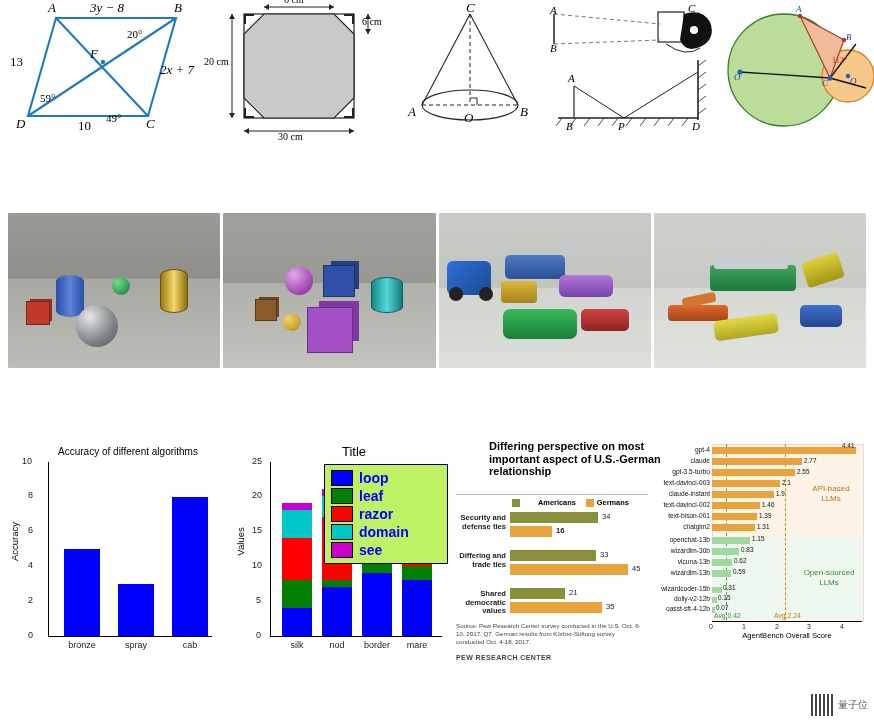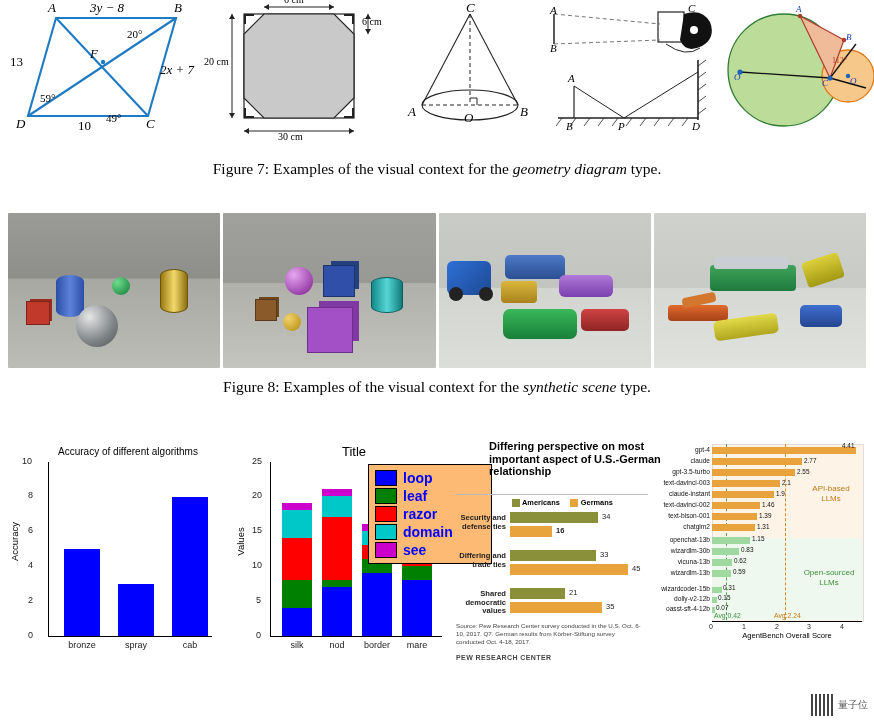--- a/index.html
+++ b/index.html
@@ -39,21 +39,21 @@
   .obj{position:absolute;}
 
   
   .fig9{position:absolute;left:8px;top:440px;width:858px;height:230px;}
   .f9cell{position:absolute;top:0;height:228px;}
 
   .axis-line{position:absolute;background:#000;}
   .tickl{position:absolute;font-size:9px;font-family:"Liberation Sans",sans-serif;color:#222;}
   .bar{position:absolute;}
 
-  .legendbox{position:absolute;border:1.5px solid #000;background:#fdba74;margin-left:44px;}
+  .legendbox{position:absolute;border:1.5px solid #000;background:#bef264;}
   .legrow{display:flex;align-items:center;gap:6px;margin:2px 4px;}
   .legsw{width:20px;height:14px;border:1px solid #000;}
   .legtx{font-size:14px;font-family:"Liberation Sans",sans-serif;color:#00f;font-weight:bold;}
 
   .pew-title{font-family:"Liberation Sans",sans-serif;font-weight:bold;font-size:11px;line-height:1.15;}
   .pew-sub{font-family:"Liberation Serif",serif;font-style:italic;font-size:8.5px;line-height:1.2;color:#333;}
   .pew-src{font-family:"Liberation Sans",sans-serif;font-size:6.2px;color:#444;line-height:1.25;}
   .pew-foot{font-family:"Liberation Sans",sans-serif;font-size:7px;font-weight:bold;color:#444;letter-spacing:.4px;}
   .pew-cat{font-family:"Liberation Sans",sans-serif;font-weight:bold;font-size:7.6px;color:#222;line-height:1.15;text-align:right;}
   .pew-val{font-family:"Liberation Sans",sans-serif;font-size:7.5px;color:#222;}
@@ -196,23 +196,20 @@
       </svg>
       <span class="lbl it" style="left:70px;top:4px;font-size:9px;color:#1a3ab8;">A</span>
       <span class="lbl it" style="left:120px;top:32px;font-size:9px;color:#1a3ab8;">B</span>
       <span class="lbl it" style="left:96px;top:78px;font-size:9px;color:#1a3ab8;">C</span>
       <span class="lbl it" style="left:8px;top:72px;font-size:9px;color:#1a3ab8;">O</span>
       <span class="lbl it" style="left:124px;top:76px;font-size:9px;color:#1a3ab8;">O</span>
       <span class="lbl" style="left:106px;top:56px;font-size:8px;color:#b03a2e;">112°</span>
     </div>
   </div>
 
-  <div class="caption" style="position:absolute;left:0;top:160px;width:874px;">
-    <span>Figure 7: Examples of the visual context for the </span><span class="it">geometry diagram</span><span> type.</span>
-  </div>
 
   <div class="fig8">
 
     <div class="clevr">
       <div class="obj" style="left:18px;top:88px;width:22px;height:22px;background:#c0392b;box-shadow:3px -3px 0 -1px #9a2d22;border:1px solid #7d241b;"></div>
       <div class="obj" style="left:48px;top:62px;width:28px;height:42px;border-radius:50%/16%;background:linear-gradient(90deg,#2b4fa8,#5d82d8,#2b4fa8);border:1px solid #1e3madd;"></div>
       <div class="obj" style="left:104px;top:64px;width:18px;height:18px;border-radius:50%;background:radial-gradient(circle at 30% 30%,#6fdd8c,#0f7a36);"></div>
       <div class="obj" style="left:68px;top:92px;width:42px;height:42px;border-radius:50%;background:radial-gradient(circle at 32% 28%,#e6e6e6,#7e8386 60%,#4e5356);"></div>
       <div class="obj" style="left:152px;top:56px;width:26px;height:42px;border-radius:50%/16%;background:linear-gradient(90deg,#9a7b12,#f3d96b,#8c6f10);border:1px solid #6d5508;"></div>
     </div>
@@ -241,23 +238,20 @@
       <div class="obj" style="left:14px;top:92px;width:60px;height:16px;border-radius:4px;background:linear-gradient(180deg,#e06a2b,#a6431a);"></div>
       <div class="obj" style="left:28px;top:82px;width:34px;height:10px;border-radius:4px;background:#d3772f;transform:rotate(-12deg);"></div>
       <div class="obj" style="left:56px;top:52px;width:86px;height:26px;border-radius:4px;background:linear-gradient(180deg,#3fa35a,#1f7a3e);"></div>
       <div class="obj" style="left:60px;top:44px;width:74px;height:12px;border-radius:3px;background:#c9ced2;"></div>
       <div class="obj" style="left:150px;top:44px;width:38px;height:26px;border-radius:4px;background:linear-gradient(180deg,#dcd03a,#a39913);transform:rotate(-18deg);"></div>
       <div class="obj" style="left:60px;top:104px;width:64px;height:20px;border-radius:5px;background:linear-gradient(180deg,#e2d94a,#b0a61e);transform:rotate(-8deg);"></div>
       <div class="obj" style="left:146px;top:92px;width:42px;height:22px;border-radius:5px;background:linear-gradient(180deg,#3f6fd0,#24458f);"></div>
     </div>
   </div>
 
-  <div class="caption" style="position:absolute;left:0;top:378px;width:874px;">
-    <span>Figure 8: Examples of the visual context for the </span><span class="it">synthetic scene</span><span> type.</span>
-  </div>
 
   <div class="fig9">
 
     <div class="f9cell" style="left:0;width:212px;">
       <div style="position:absolute;left:36px;top:6px;width:168px;text-align:center;font-size:10px;font-family:'Liberation Sans',sans-serif;">Accuracy of different algorithms</div>
 
       <div class="axis-line" style="left:40px;top:22px;width:1px;height:174px;"></div>
       <div class="axis-line" style="left:40px;top:196px;width:164px;height:1px;"></div>
 
       <div class="tickl" style="left:20px;top:190px;">0</div>
@@ -341,21 +335,21 @@
           <span class="legtx">see</span>
         </div>
       </div>
     </div>
 
     <div class="f9cell" style="left:446px;width:196px;">
       <div class="pew-title" style="position:absolute;left:2px;top:0px;width:190px;margin-left:33px;">Differing perspective on most important aspect of U.S.-German relationship</div>
       <div style="position:absolute;left:2px;top:54px;width:192px;height:1px;background:#bbb;"></div>
 
       <div style="position:absolute;left:58px;top:58px;display:flex;gap:10px;align-items:center;">
-        <span style="display:flex;align-items:center;gap:2px;">
+        <span style="display:flex;align-items:center;gap:18px;">
           <span style="width:8px;height:8px;background:#8a8f3a;display:inline-block;"></span>
           <span style="font-family:'Liberation Sans',sans-serif;font-size:7.4px;font-weight:bold;">Americans</span>
         </span>
         <span style="display:flex;align-items:center;gap:3px;">
           <span style="width:8px;height:8px;background:#e8a33d;display:inline-block;"></span>
           <span style="font-family:'Liberation Sans',sans-serif;font-size:7.4px;font-weight:bold;">Germans</span>
         </span>
       </div>
 
       <div class="pew-cat" style="position:absolute;left:0px;top:74px;width:52px;">Security and defense ties</div>

